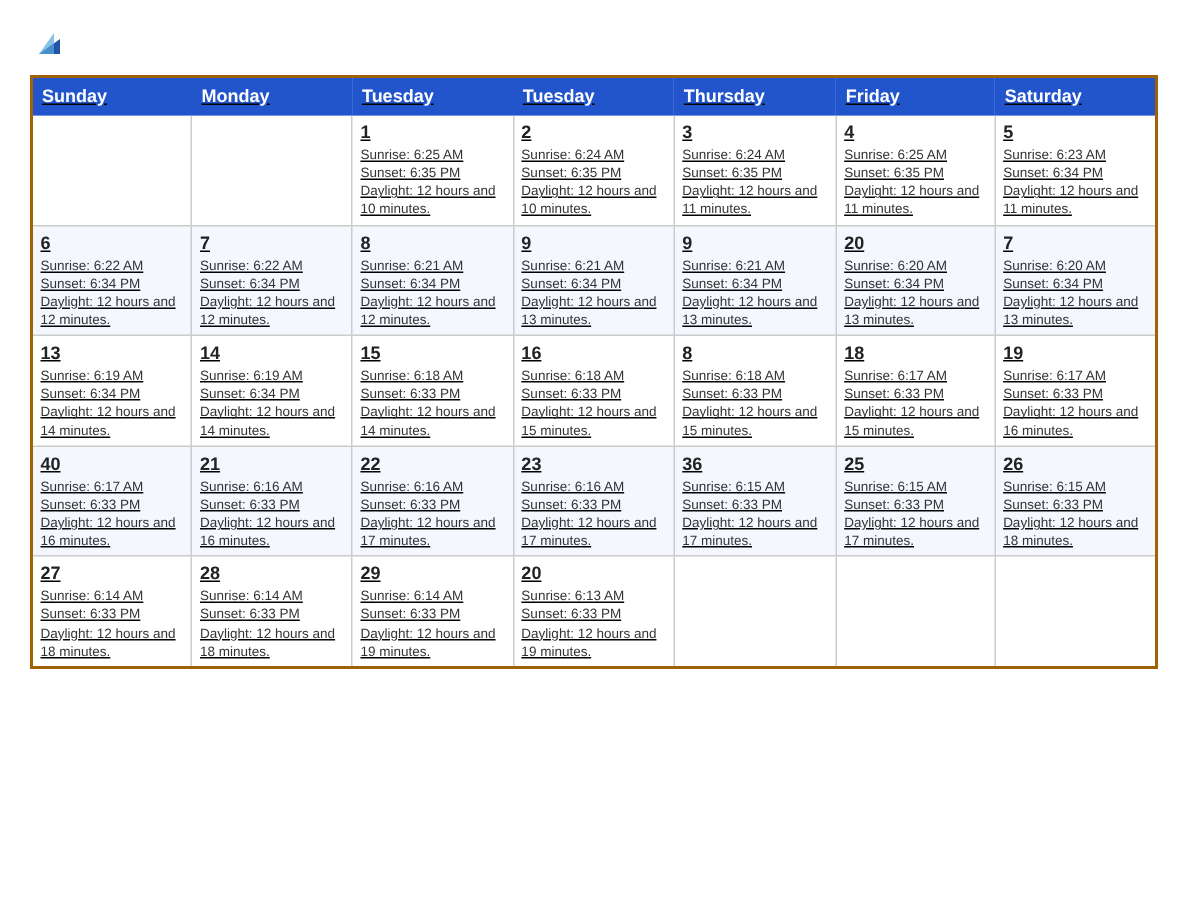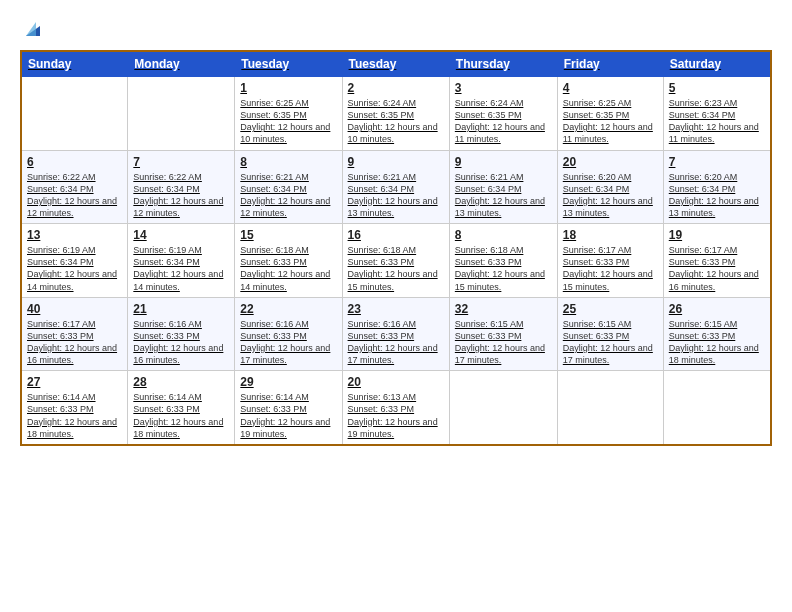--- a/index.html
+++ b/index.html
@@ -278,21 +278,21 @@
 Sunset: 6:33 PM
 Daylight: 12 hours and 17 minutes.</div>
           </td>
           <td>
             <span class="day-num">23</span>
             <div class="day-info">Sunrise: 6:16 AM
 Sunset: 6:33 PM
 Daylight: 12 hours and 17 minutes.</div>
           </td>
           <td>
-            <span class="day-num">32</span>
+            <span class="day-num">36</span>
             <div class="day-info">Sunrise: 6:15 AM
 Sunset: 6:33 PM
 Daylight: 12 hours and 17 minutes.</div>
           </td>
           <td>
             <span class="day-num">25</span>
             <div class="day-info">Sunrise: 6:15 AM
 Sunset: 6:33 PM
 Daylight: 12 hours and 17 minutes.</div>
           </td>

